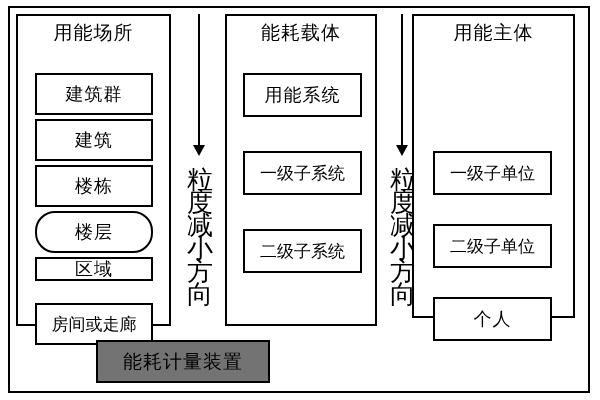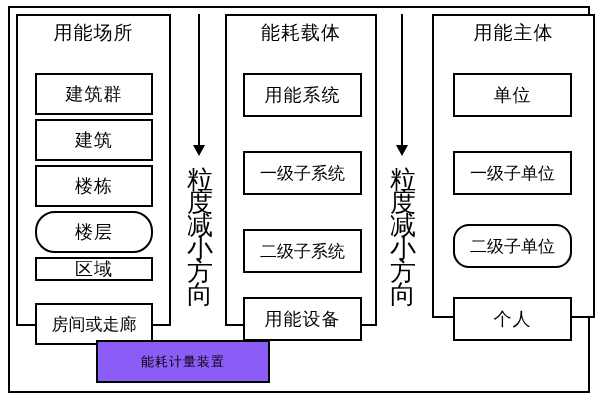--- a/index.html
+++ b/index.html
@@ -33,21 +33,21 @@
   }
   
   .panel {
     position: absolute;
     border: 2px solid #000000;
     box-sizing: border-box;
     background: #ffffff;
   }
   .panel-left   { left: 16px;  top: 14px; width: 155px; height: 312px; }
   .panel-mid    { left: 225px; top: 14px; width: 152px; height: 312px; }
-  .panel-right  { left: 432px; top: 14px; width: 163px; height: 304px; }
+  .panel-right  { left: 412px; top: 14px; width: 163px; height: 304px; }
 
   .panel-title {
     position: absolute;
     left: 0;
     right: 0;
     top: 4px;
     text-align: center;
     font-size: 19px;
     line-height: 24px;
     letter-spacing: 1px;
@@ -108,25 +108,25 @@
     text-align: center;
     word-break: break-all;
     letter-spacing: 0;
   }
 
   
   .bottom-box {
     position: absolute;
     border: 2px solid #000000;
     box-sizing: border-box;
-    background: #8b5cf6;
+    background: #737373;
     display: flex;
     align-items: center;
     justify-content: center;
-    font-size: 13px;
+    font-size: 19px;
     letter-spacing: 1px;
     white-space: nowrap;
   }
   .bottom-left  { left: 96px;  top: 340px; width: 174px; height: 43px; }
   .bottom-right { left: 345px; top: 340px; width: 168px; height: 43px; }
 </style>
 </head>
 <body>
 
 <div id="canvas">
@@ -157,37 +157,35 @@
 
   <div class="panel panel-mid">
     <div class="panel-title">能耗载体</div>
 
     <div class="item-box" style="left:16px; top:32px; width:119px; height:44px;">用能系统</div>
 
     <div class="item-box tight" style="left:16px; top:110px; width:119px; height:44px;">一级子系统</div>
 
     <div class="item-box tight" style="left:16px; top:188px; width:119px; height:44px;">二级子系统</div>
 
-    <div class="item-box" style="left:16px; top:256px; width:119px; height:44px;">用能设备</div>
   </div>
 
   <div class="arrow-col second">
     <div class="arrow-line"></div>
     <div class="arrow-head"></div>
     <div class="arrow-label">粒度减小方向</div>
   </div>
 
   <div class="panel panel-right">
     <div class="panel-title">用能主体</div>
 
-    <div class="item-box" style="left:19px; top:32px; width:119px; height:44px;">单位</div>
 
     <div class="item-box tight" style="left:19px; top:110px; width:119px; height:44px;">一级子单位</div>
 
-    <div class="item-box tight" style="left:19px; top:183px; width:119px; height:44px;border-radius:16px;">二级子单位</div>
+    <div class="item-box tight" style="left:19px; top:183px; width:119px; height:44px;">二级子单位</div>
 
     <div class="item-box" style="left:19px; top:256px; width:119px; height:44px;">个人</div>
   </div>
 
   <div class="bottom-box bottom-left">能耗计量装置</div>
 
 
 </div>
 
 </body></html>

